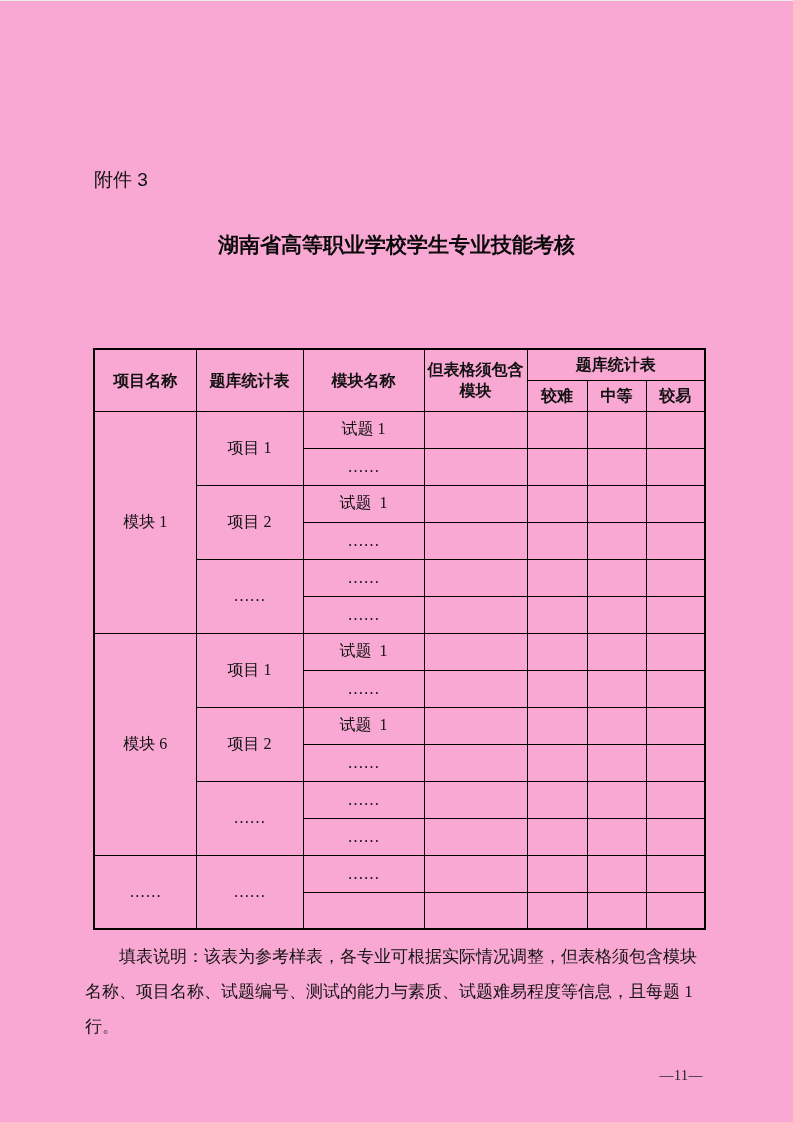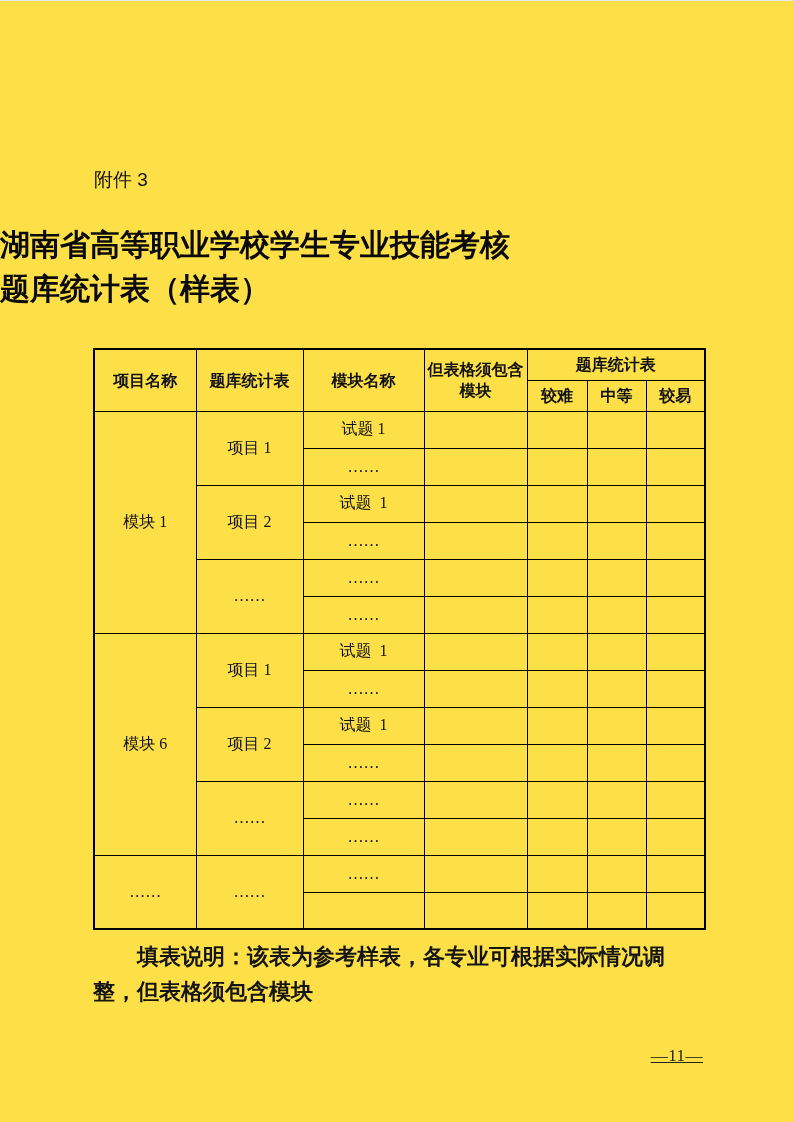--- a/index.html
+++ b/index.html
@@ -4,42 +4,43 @@
 <style>
   html, body {
     margin: 0;
     padding: 0;
     background: #ffffff;
   }
   .page {
     position: relative;
     width: 793px;
     height: 1122px;
-    background: #fde047;
+    background: #f9a8d4;
     color: #141414;
     font-family: "Liberation Serif", "DejaVu Serif", serif;
     overflow: hidden;
     border-top: 1px solid #ececec;
   }
   .attachment-label {
     position: absolute;
     left: 94px;
     top: 166px;
     font-family: "Liberation Sans", "DejaVu Sans", sans-serif;
     font-size: 19px;
     color: #111;
     white-space: pre;
   }
   .doc-title {
     position: absolute;
     left: 0;
     right: 0;
     top: 222px;
+    text-align: center;
     font-weight: bold;
-    font-size: 30px;
+    font-size: 21px;
     line-height: 44px;
     color: #0a0a0a;
   }
   .sample-table {
     position: absolute;
     left: 93px;
     top: 347px;
     width: 611px;
     border-collapse: collapse;
     table-layout: fixed;
@@ -58,49 +59,46 @@
   }
   .sample-table th {
     font-weight: 600;
     line-height: 21px;
     white-space: normal;
   }
   .sample-table thead tr { height: 31px; }
   .sample-table tbody tr { height: 37px; }
   .note {
     position: absolute;
-    left: 93px;
+    left: 85px;
     top: 938px;
     width: 612px;
-    font-size: 22px;
+    font-size: 17px;
     line-height: 35px;
     color: #141414;
-    font-weight: bold;
   }
   .note-line-indent { text-indent: 2em; }
   .page-number {
     position: absolute;
-    top: 1045px;
+    top: 1067px;
     right: 90px;
-    font-size: 17px;
+    font-size: 14px;
     letter-spacing: 0.5px;
     color: #222;
-    text-decoration: underline;
   }
 </style>
 </head>
 <body>
 
 <div class="page">
 
   <div class="attachment-label">附件 3</div>
 
   <div class="doc-title">
     <div>湖南省高等职业学校学生专业技能考核</div>
-    <div>题库统计表（样表）</div>
   </div>
 
   <table class="sample-table">
     <colgroup>
       <col style="width:102px">
         <col style="width:107px">
         <col style="width:121px">
       <col style="width:103px">
         <col style="width:60px">
         <col style="width:59px">
@@ -230,17 +228,18 @@
         <td></td>
         <td></td>
         <td></td>
         <td></td>
       </tr>
     </tbody>
   </table>
 
   <div class="note">
     <div class="note-line-indent">填表说明：该表为参考样表，各专业可根据实际情况调整，但表格须包含模块</div>
+    <div>名称、项目名称、试题编号、测试的能力与素质、试题难易程度等信息，且每题 1 行。</div>
   </div>
 
   <div class="page-number">—11—</div>
 
 </div>
 
 </body></html>

